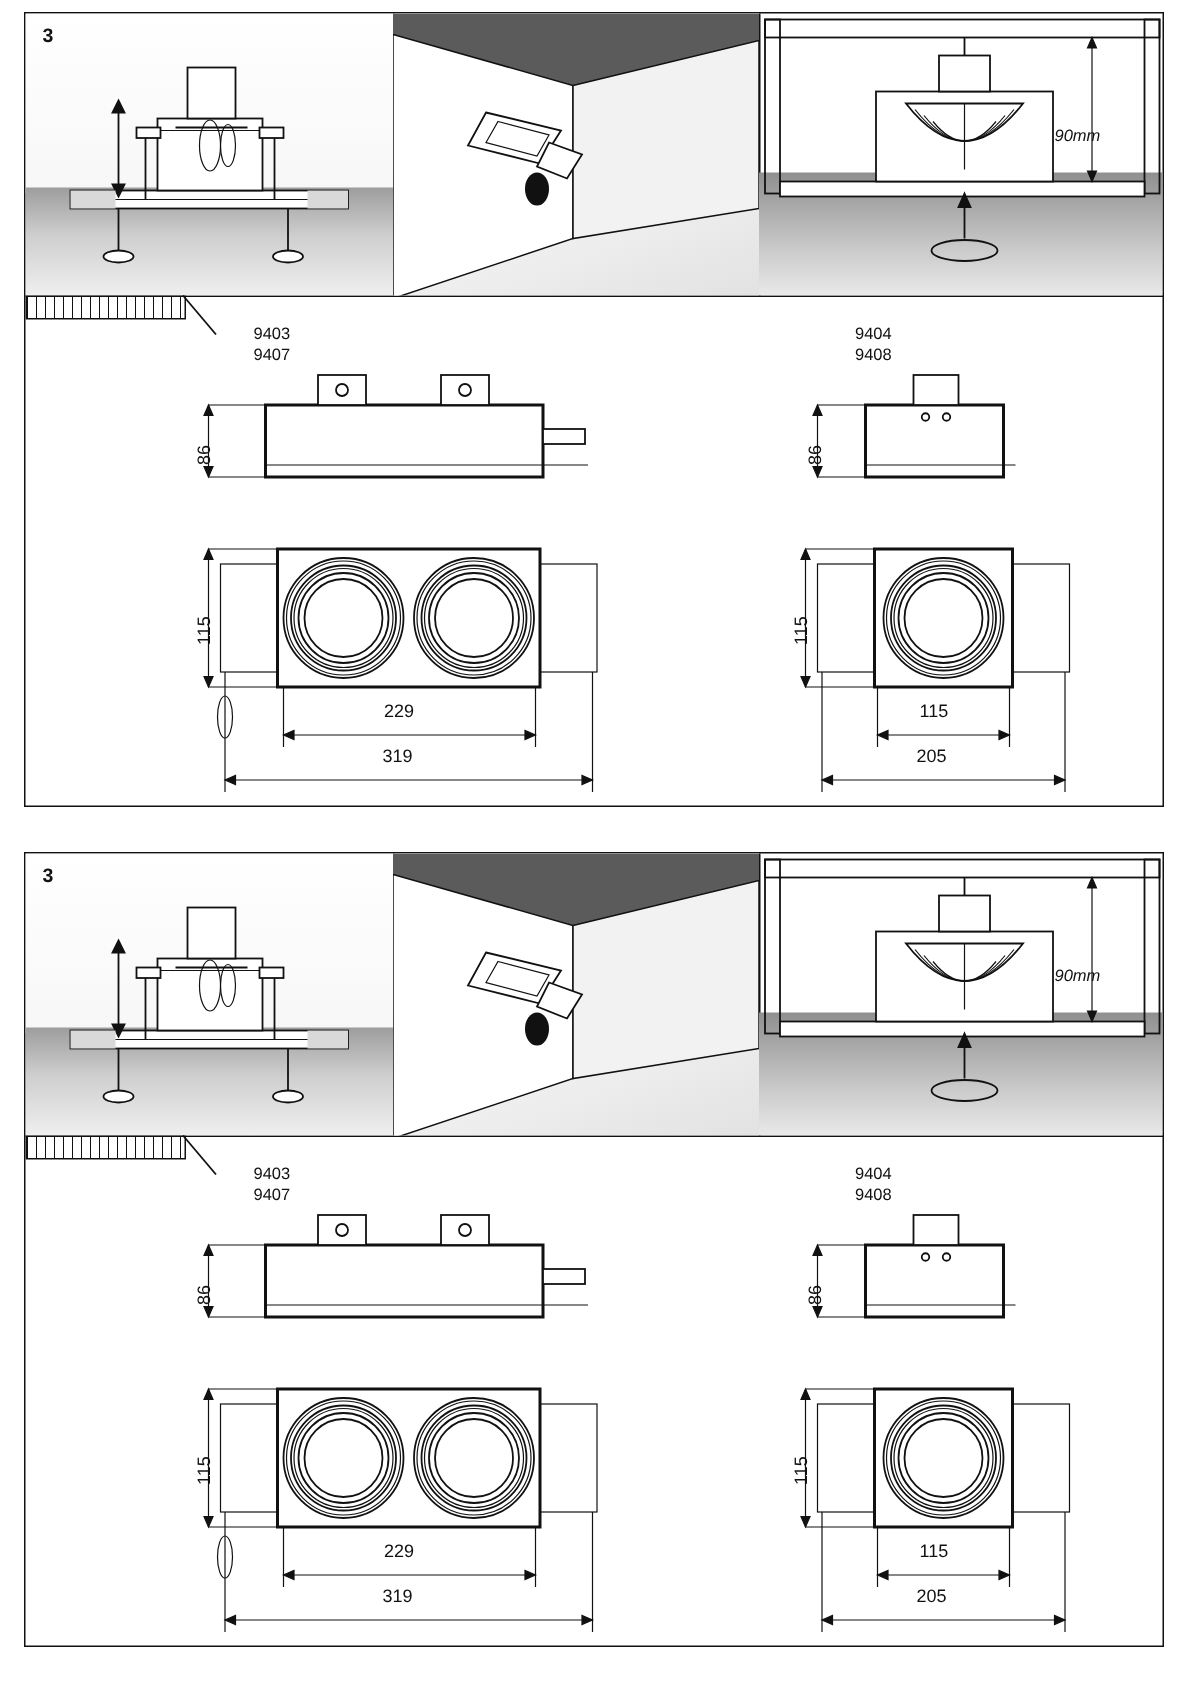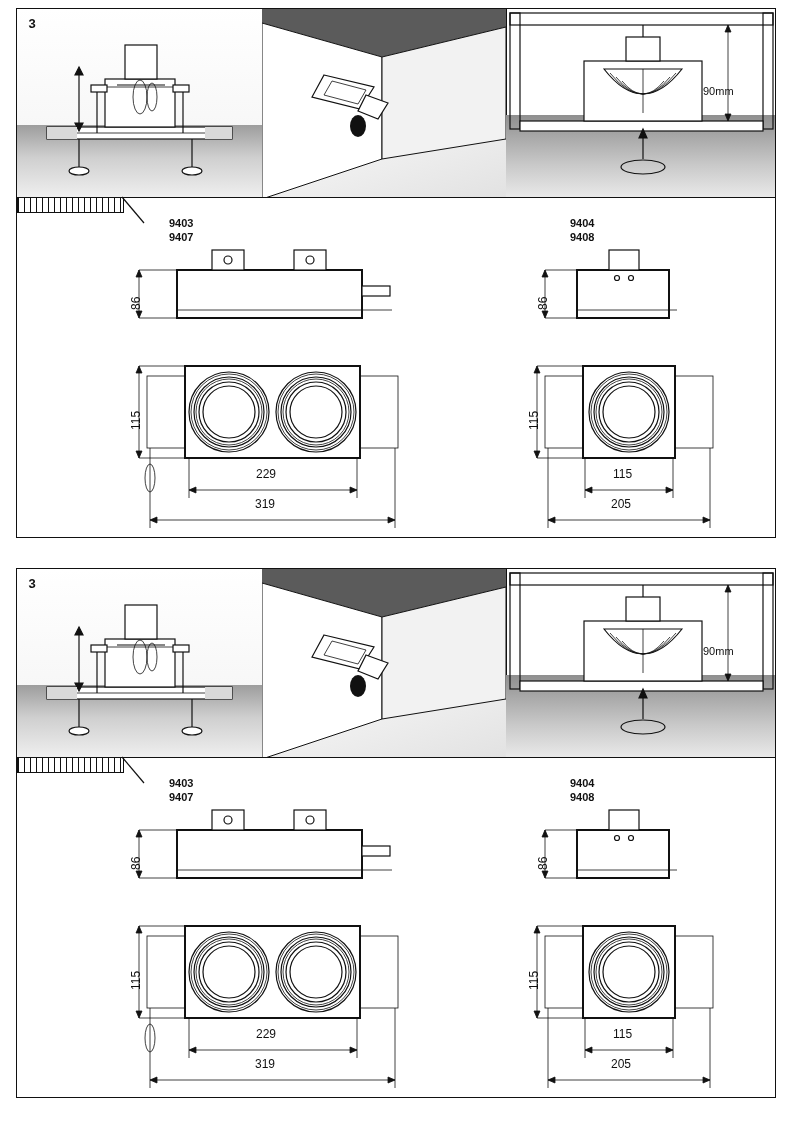--- a/index.html
+++ b/index.html
@@ -24,29 +24,29 @@
   .p1 .floorgrad{position:absolute;left:0;right:0;bottom:0;height:72px;
     background:linear-gradient(180deg,#9d9d9d 0%,#cfcfcf 45%,#efefef 100%);}
   .p1 .wallgrad{position:absolute;left:0;right:0;top:0;height:120px;
     background:linear-gradient(180deg,#ffffff 0%,#f7f7f7 100%);}
   .p2 .ceil-face{position:absolute;left:0;top:0;width:100%;height:100%;
     background:linear-gradient(160deg,#ffffff 0%,#fbfbfb 40%,#e2e2e2 100%);}
 
   
   .p3 .roomgrad{position:absolute;left:0;right:0;bottom:0;height:82px;
     background:linear-gradient(180deg,#8f8f8f 0%,#c8c8c8 60%,#e9e9e9 100%);}
-  .dimlabel{position:absolute;font-size:11px;color:#111;}
+  .dimlabel{position:absolute;font-size:11px;color:#111;font-style:italic;}
 
   
   .panel{position:relative;width:760px;height:340px;border:1.5px solid #111;border-top:none;box-sizing:border-box;background:#fff;}
   .ruler{position:absolute;left:0;top:-1px;width:105px;height:14px;border:1.2px solid #111;background:#fff;
     background-image:repeating-linear-gradient(90deg,#111 0 1px,transparent 1px 6px);}
   .notch{position:absolute;left:105px;top:-1px;width:40px;height:26px;}
 
-  .code{position:absolute;font-size:11px;line-height:14px;color:#111;font-weight:bold;}
+  .code{position:absolute;font-size:11px;line-height:14px;color:#111;}
 
   .dim-txt{position:absolute;font-size:12px;color:#111;}
   .dim-txt.vert{transform:rotate(-90deg);transform-origin:left top;}
 
   svg{position:absolute;left:0;top:0;overflow:visible;}
   .ln{stroke:#111;fill:none;}
   .thin{stroke-width:0.8;}
   .med{stroke-width:1.2;}
   .thick{stroke-width:2;}
   .wht{fill:#fff;}

